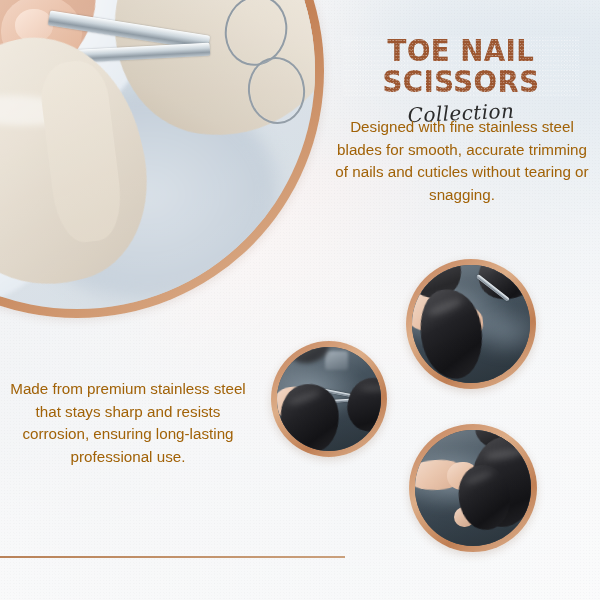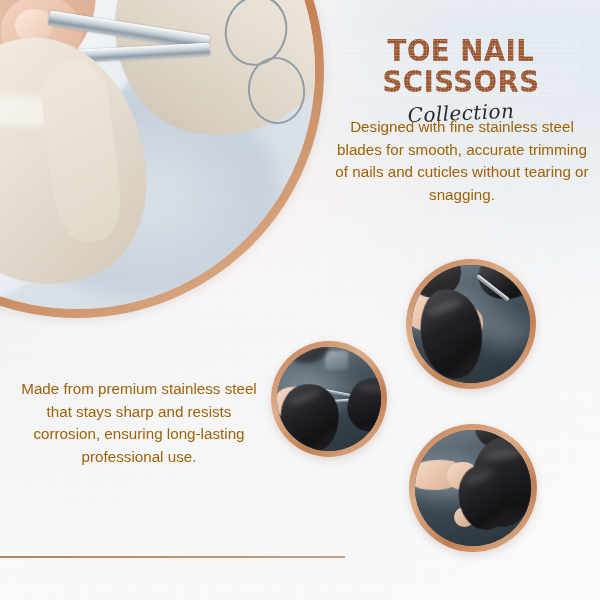--- a/index.html
+++ b/index.html
@@ -298,21 +298,21 @@
   
   .para {
     position:absolute;
     font-family:Liberation Sans, sans-serif;
     font-size:15.2px;
     line-height:1.48;
     color:#a16207;
     text-align:center;
   }
   .para-right { left:334px; top:116px; width:256px; }
-  .para-left  { left:17px;   top:378px; width:244px; }
+  .para-left  { left:6px;   top:378px; width:244px; }
 
   
   .banner {
     position:absolute; left:0; top:557px;
     width:345px; height:43px;
     background:linear-gradient(100deg,#a56e4a 0%,#b07a55 48%,#a9724d 78%,#b9835d 100%);
     border-radius:0 10px 0 0;
     display:flex; align-items:center;
     box-shadow:0 -1px 4px rgba(120,80,55,.12);
     overflow:hidden;

